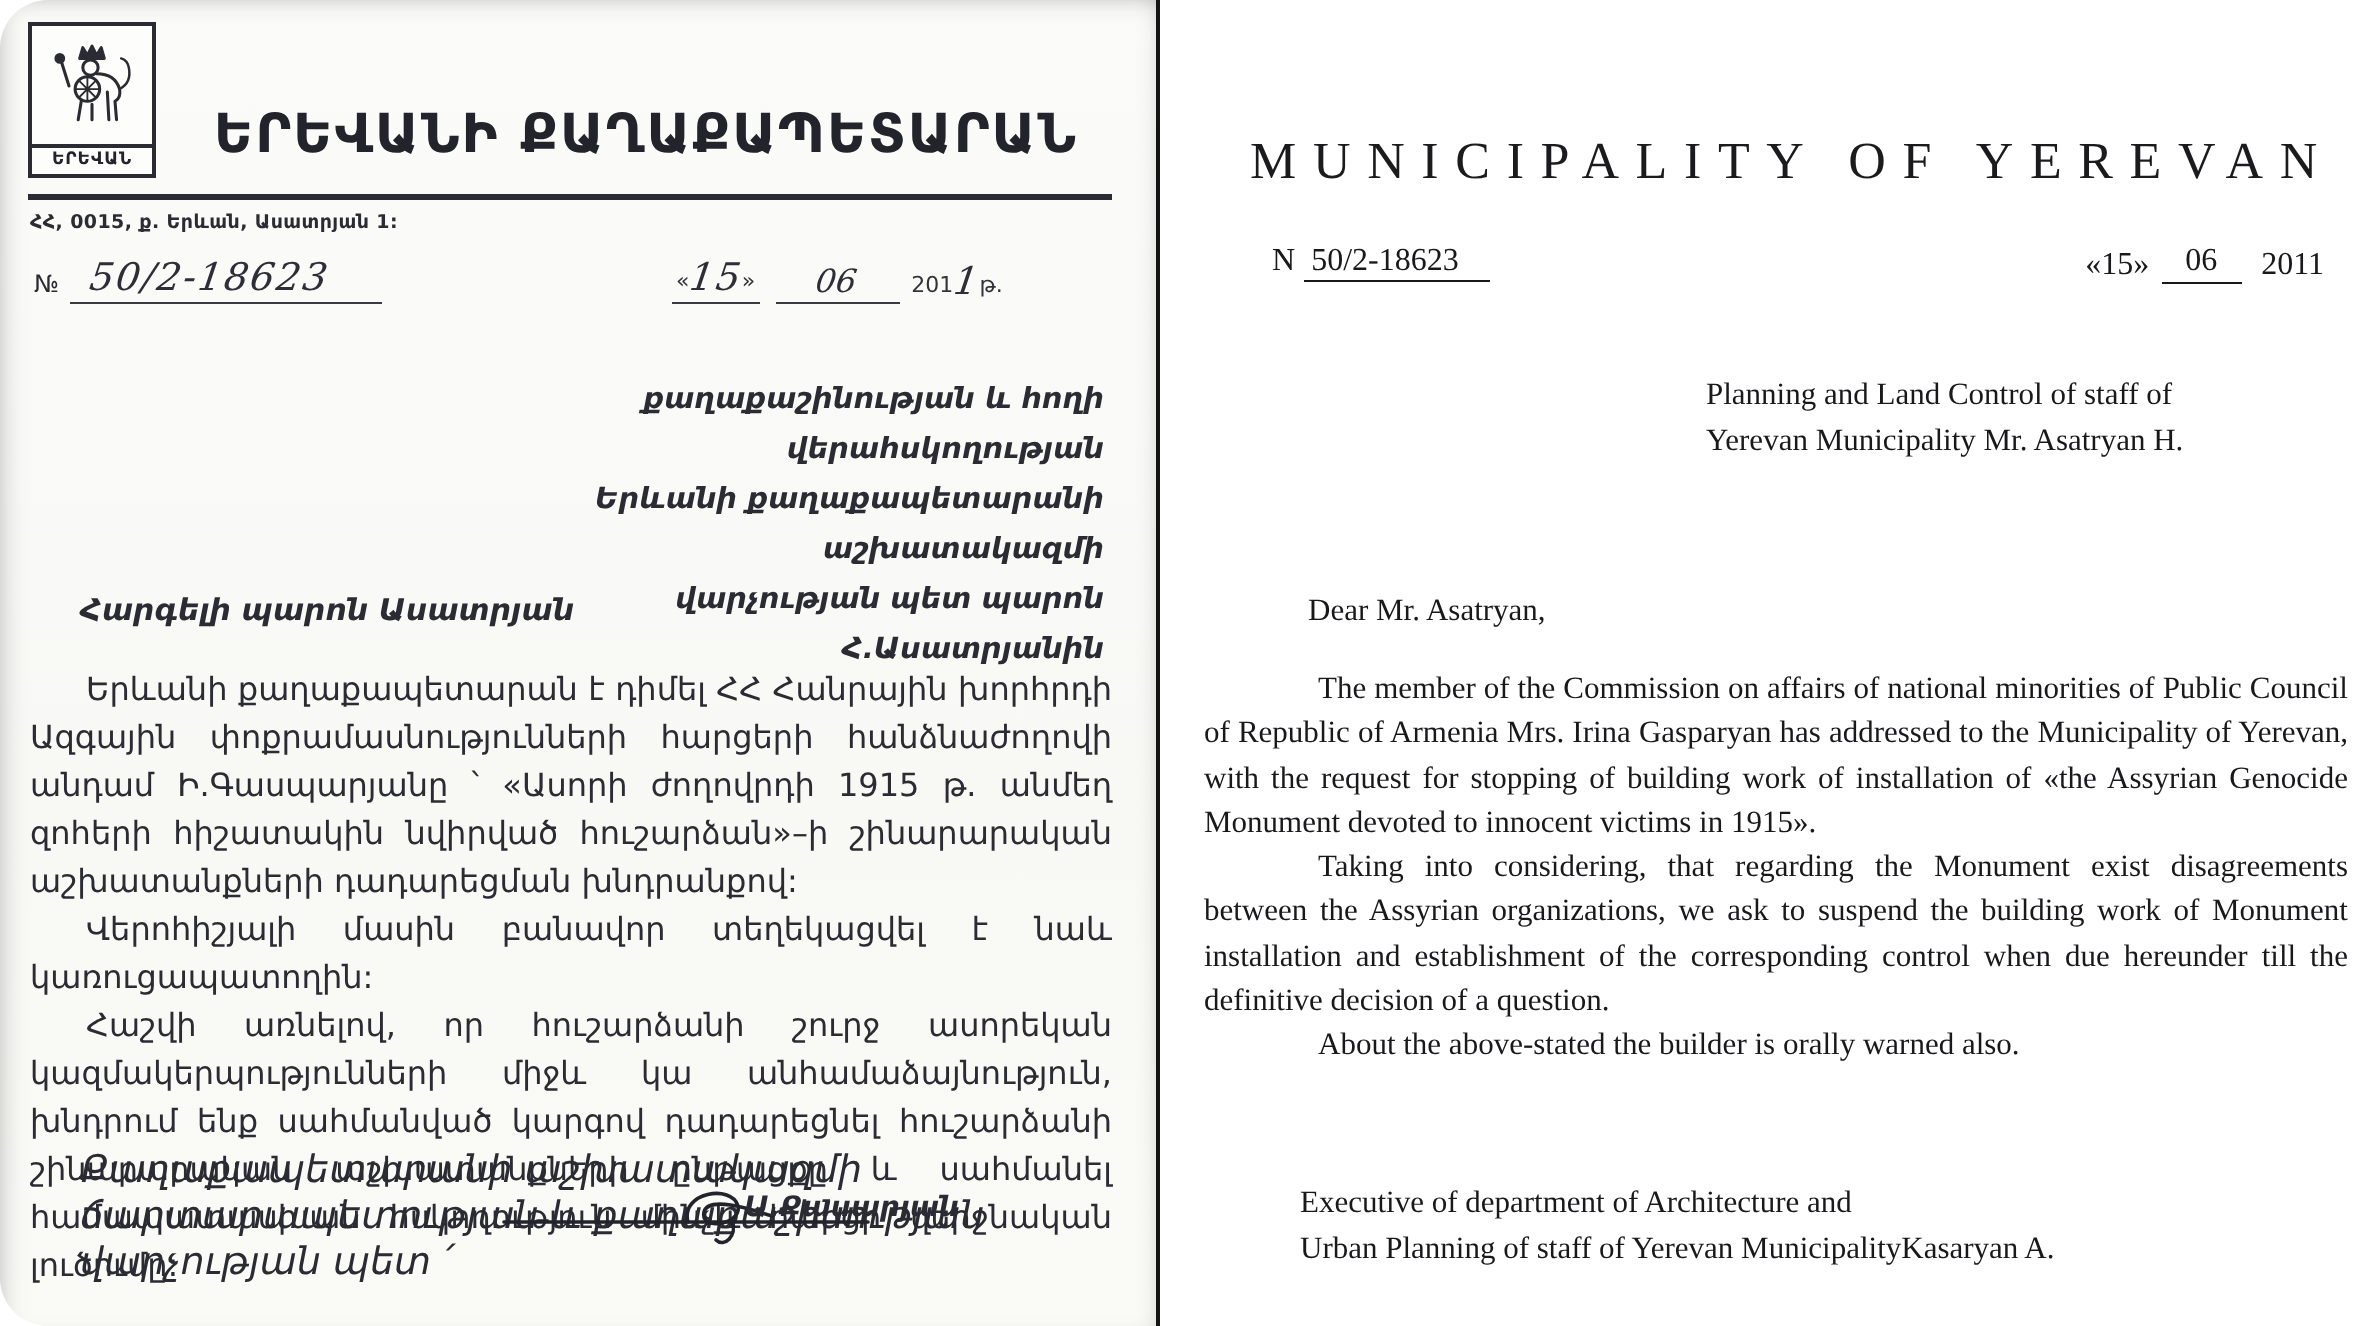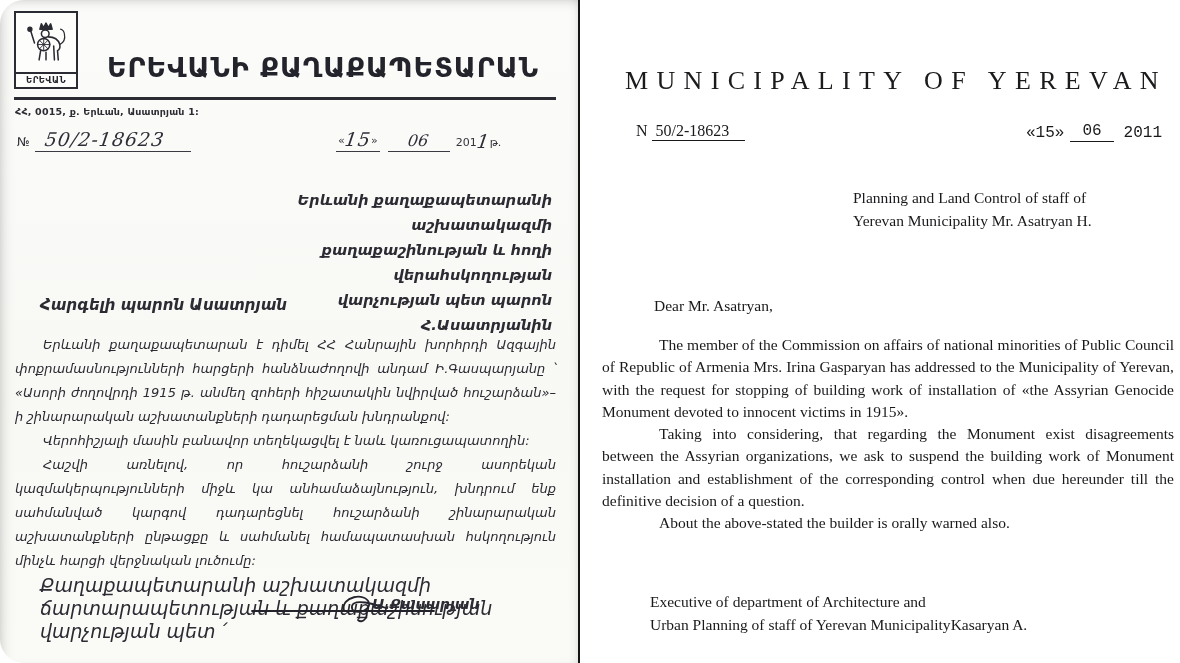--- a/index.html
+++ b/index.html
@@ -42,22 +42,22 @@
   .printed-small { font-size:11px; padding-bottom:3px; color:#33333b; }
   .day-underline { border-bottom:1.5px solid #3a3a42; display:flex; align-items:flex-end; padding:0 2px 1px; }
   .month-underline { border-bottom:1.5px solid #3a3a42; min-width:62px; text-align:center; margin:0 6px 0 8px; padding-bottom:1px; }
   .hand-mid { font-size:16px; }
 
   .recipient { position:absolute; right:26px; top:188px; width:330px; text-align:right;
     font-style:italic; font-weight:bold; font-size:14.5px; line-height:25px; color:#2b2b33; }
 
   .am-salutation { position:absolute; left:40px; top:296px; font-style:italic; font-weight:bold; font-size:15px; }
 
-  .am-body { position:absolute; left:15px; right:22px; top:333px; font-style:italic;
-    font-size:13px; line-height:24px; text-align:justify; color:#2b2b33; }
+  .am-body { position:absolute; left:15px; right:22px; top:333px; 
+    font-size:16px; line-height:24px; text-align:justify; color:#2b2b33; }
   .am-body p { margin:0; text-indent:28px; }
 
   .am-signoff { position:absolute; left:40px; top:574px; font-style:italic; font-weight:normal;
     font-size:19px; line-height:23px; }
   .sig-graphic { position:absolute; left:248px; top:584px; }
   .am-sign-name { position:absolute; left:372px; top:596px; font-style:italic; font-weight:bold; font-size:14px; }
 
   
   .panel-divider { position:absolute; left:578px; top:0; width:2px; height:663px; background:#141414; }
 
@@ -66,21 +66,21 @@
     position:absolute; left:596px; top:0; width:600px; height:663px; background:#ffffff;
     color:#19191c; font-family:"Liberation Serif", serif;
   }
   .en-title {
     position:absolute; left:10px; right:10px; top:66px; margin:0; text-align:center;
     font-size:26px; font-weight:normal; letter-spacing:.32em; white-space:nowrap; color:#1b1b1e;
   }
   .en-ref-row { position:absolute; left:40px; right:34px; top:122px; display:flex;
     justify-content:space-between; font-size:16px; }
   .en-ref-num { border-bottom:1px solid #19191c; padding:0 16px 1px 4px; }
-  .en-date { display:flex; align-items:flex-end;font-family:Liberation Mono, monospace; }
+  .en-date { display:flex; align-items:flex-end; }
   .en-month { border-bottom:1px solid #19191c; padding:0 12px 1px; margin:0 10px 0 6px; }
 
   .en-addressee { position:absolute; left:257px; top:187px; width:320px;
     font-size:15.5px; line-height:22.5px; }
 
   .en-salutation { position:absolute; left:58px; top:297px; font-size:15.5px; }
 
   .en-body { position:absolute; left:6px; right:22px; top:334px; font-size:15.5px;
     line-height:22.3px; text-align:justify; }
   .en-body p { margin:0; text-indent:57px; }
@@ -126,22 +126,22 @@
         <span class="hand hand-big">15</span>
         <span class="printed-small">»</span>
       </span>
       <span class="month-underline"><span class="hand hand-mid">06</span></span>
       <span class="printed-small">201</span>
       <span class="hand hand-big">1</span>
       <span class="printed-small">թ.</span>
     </div>
 
     <div class="recipient">
+      <div>քաղաքաշինության և հողի վերահսկողության</div>
       <div>Երևանի քաղաքապետարանի աշխատակազմի</div>
-      <div>քաղաքաշինության և հողի վերահսկողության</div>
       <div>վարչության պետ պարոն  Հ.Ասատրյանին</div>
     </div>
 
     <div class="am-salutation">Հարգելի պարոն Ասատրյան</div>
 
     <div class="am-body">
       <p>Երևանի քաղաքապետարան է դիմել ՀՀ Հանրային խորհրդի Ազգային փոքրամասնությունների հարցերի հանձնաժողովի անդամ Ի.Գասպարյանը ՝ «Ասորի ժողովրդի 1915 թ. անմեղ զոհերի հիշատակին նվիրված հուշարձան»–ի շինարարական աշխատանքների դադարեցման խնդրանքով:</p>
       <p>Վերոհիշյալի մասին բանավոր տեղեկացվել է նաև կառուցապատողին:</p>
       <p>Հաշվի առնելով, որ հուշարձանի շուրջ ասորեկան կազմակերպությունների միջև կա անհամաձայնություն, խնդրում ենք սահմանված կարգով դադարեցնել հուշարձանի շինարարական աշխատանքների ընթացքը և սահմանել համապատասխան հսկողություն մինչև հարցի վերջնական լուծումը:</p>
     </div>

